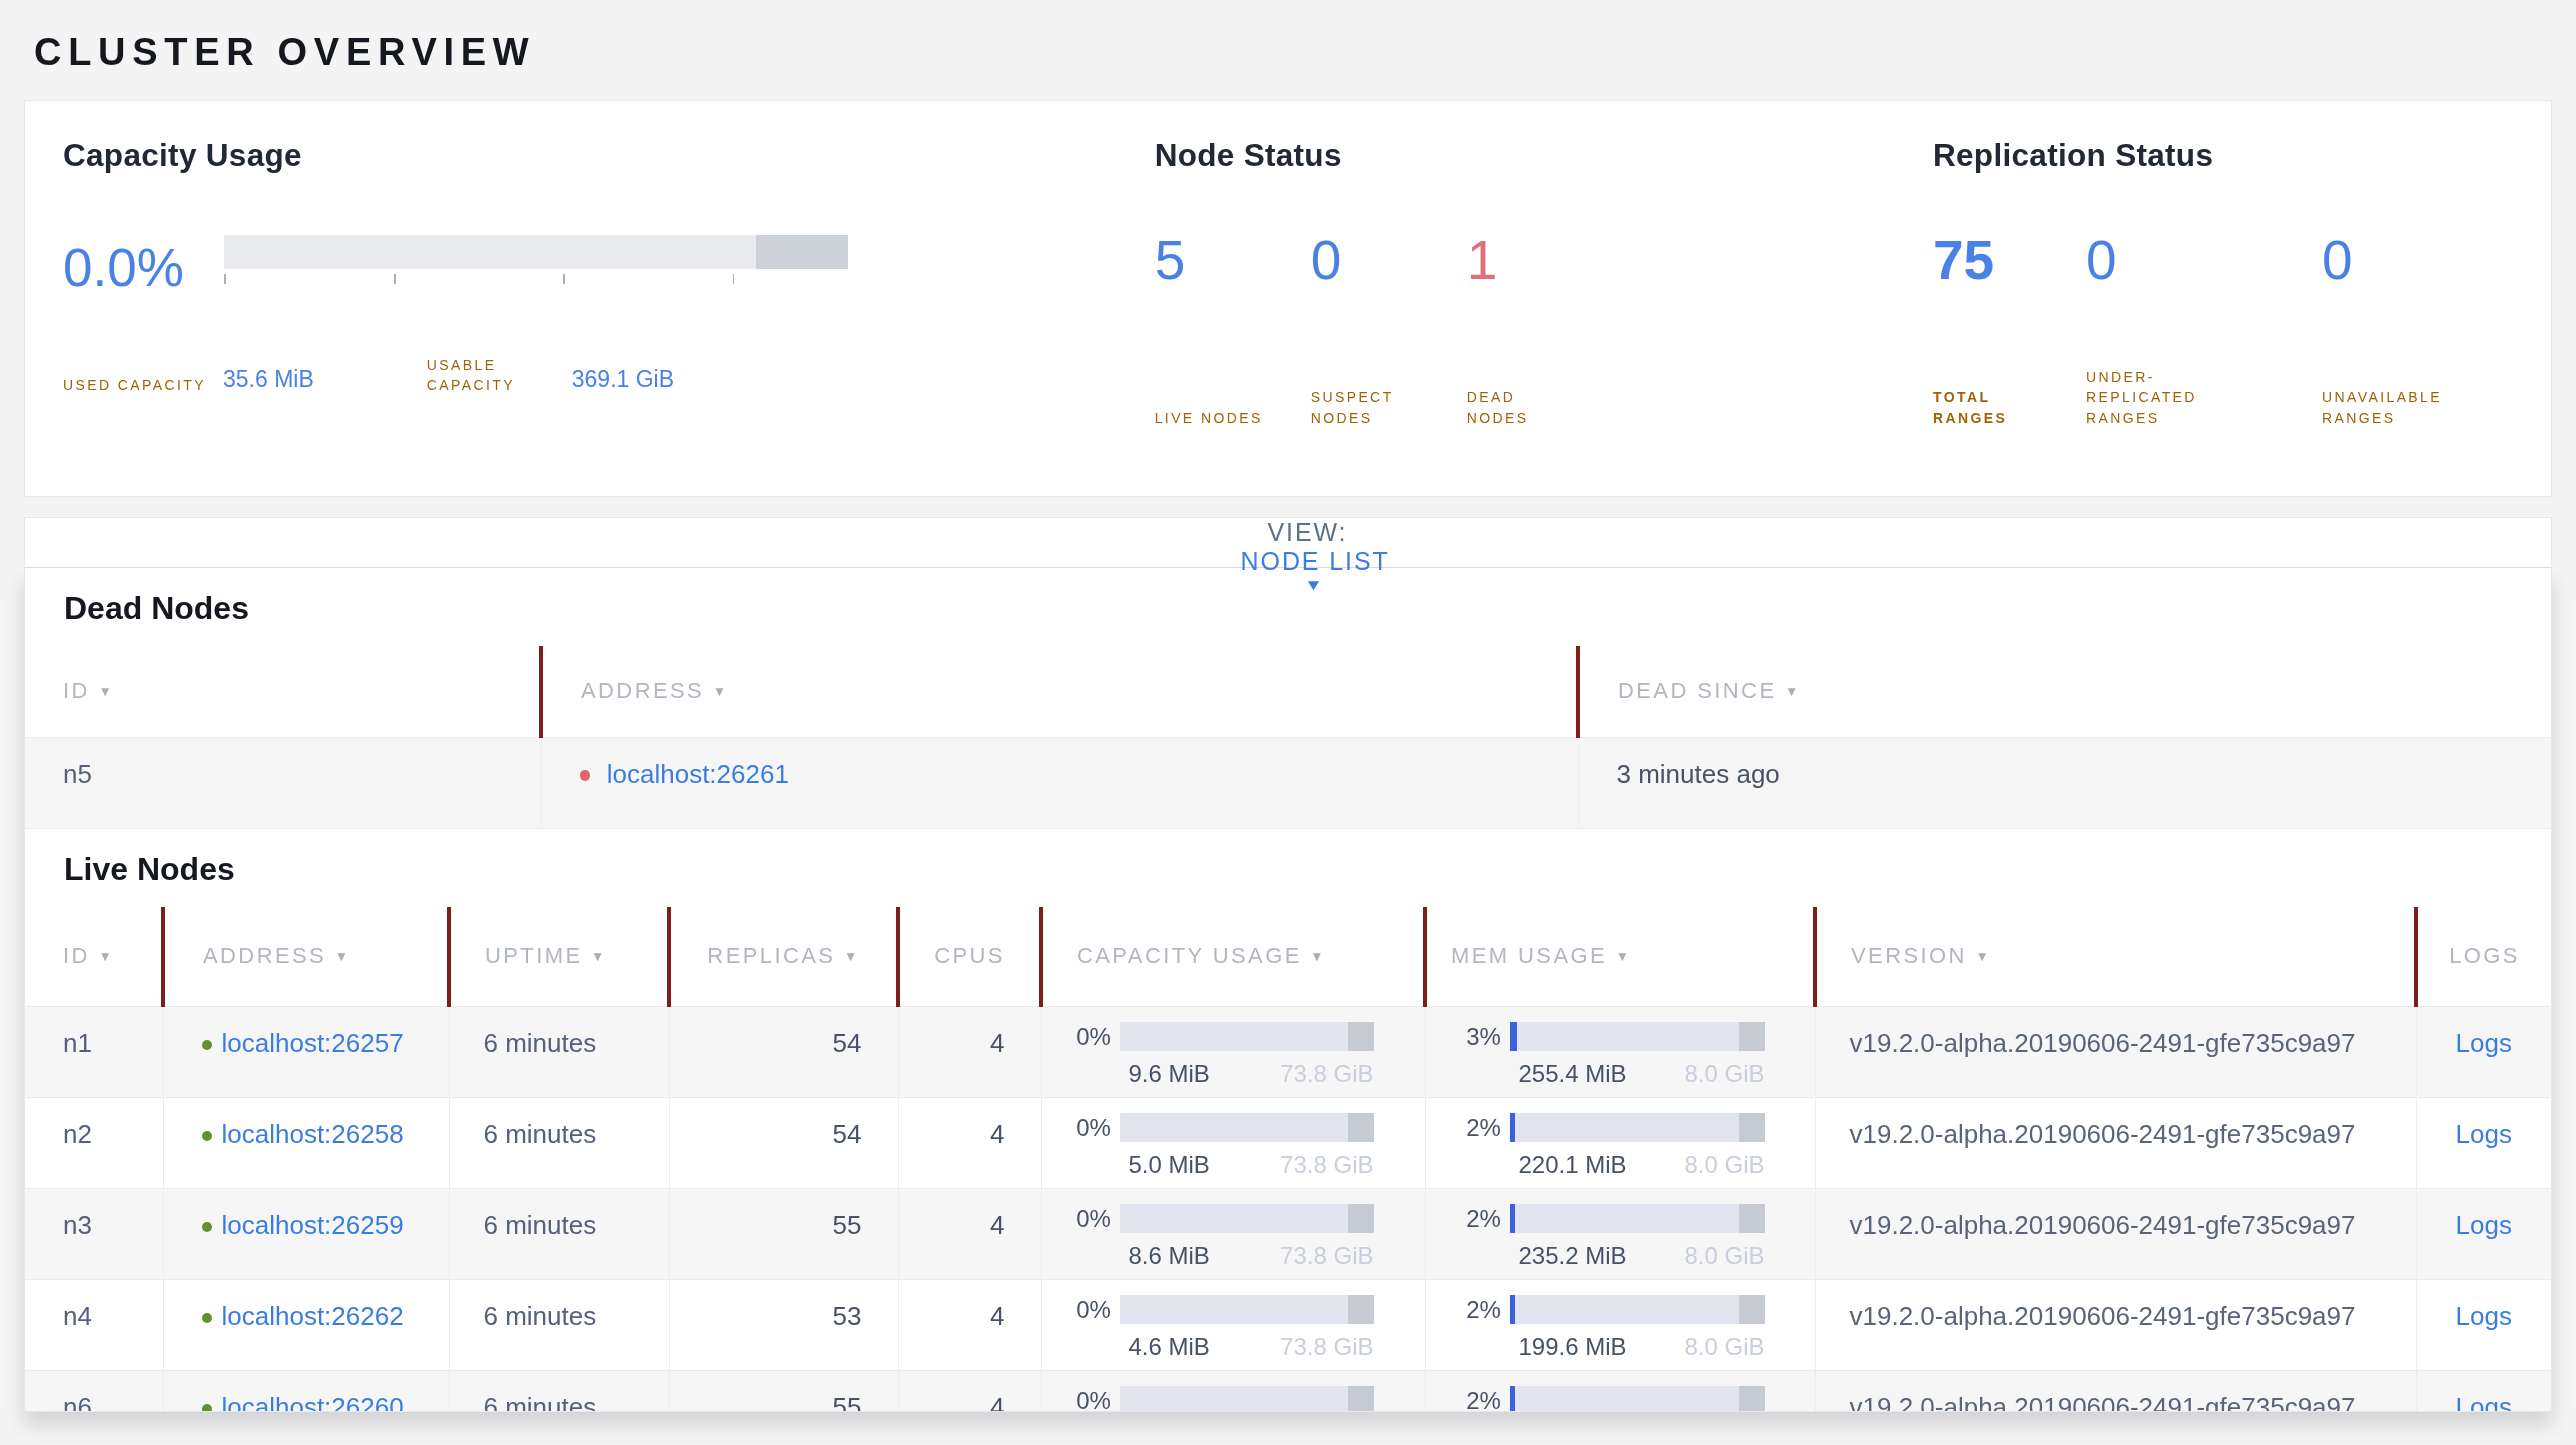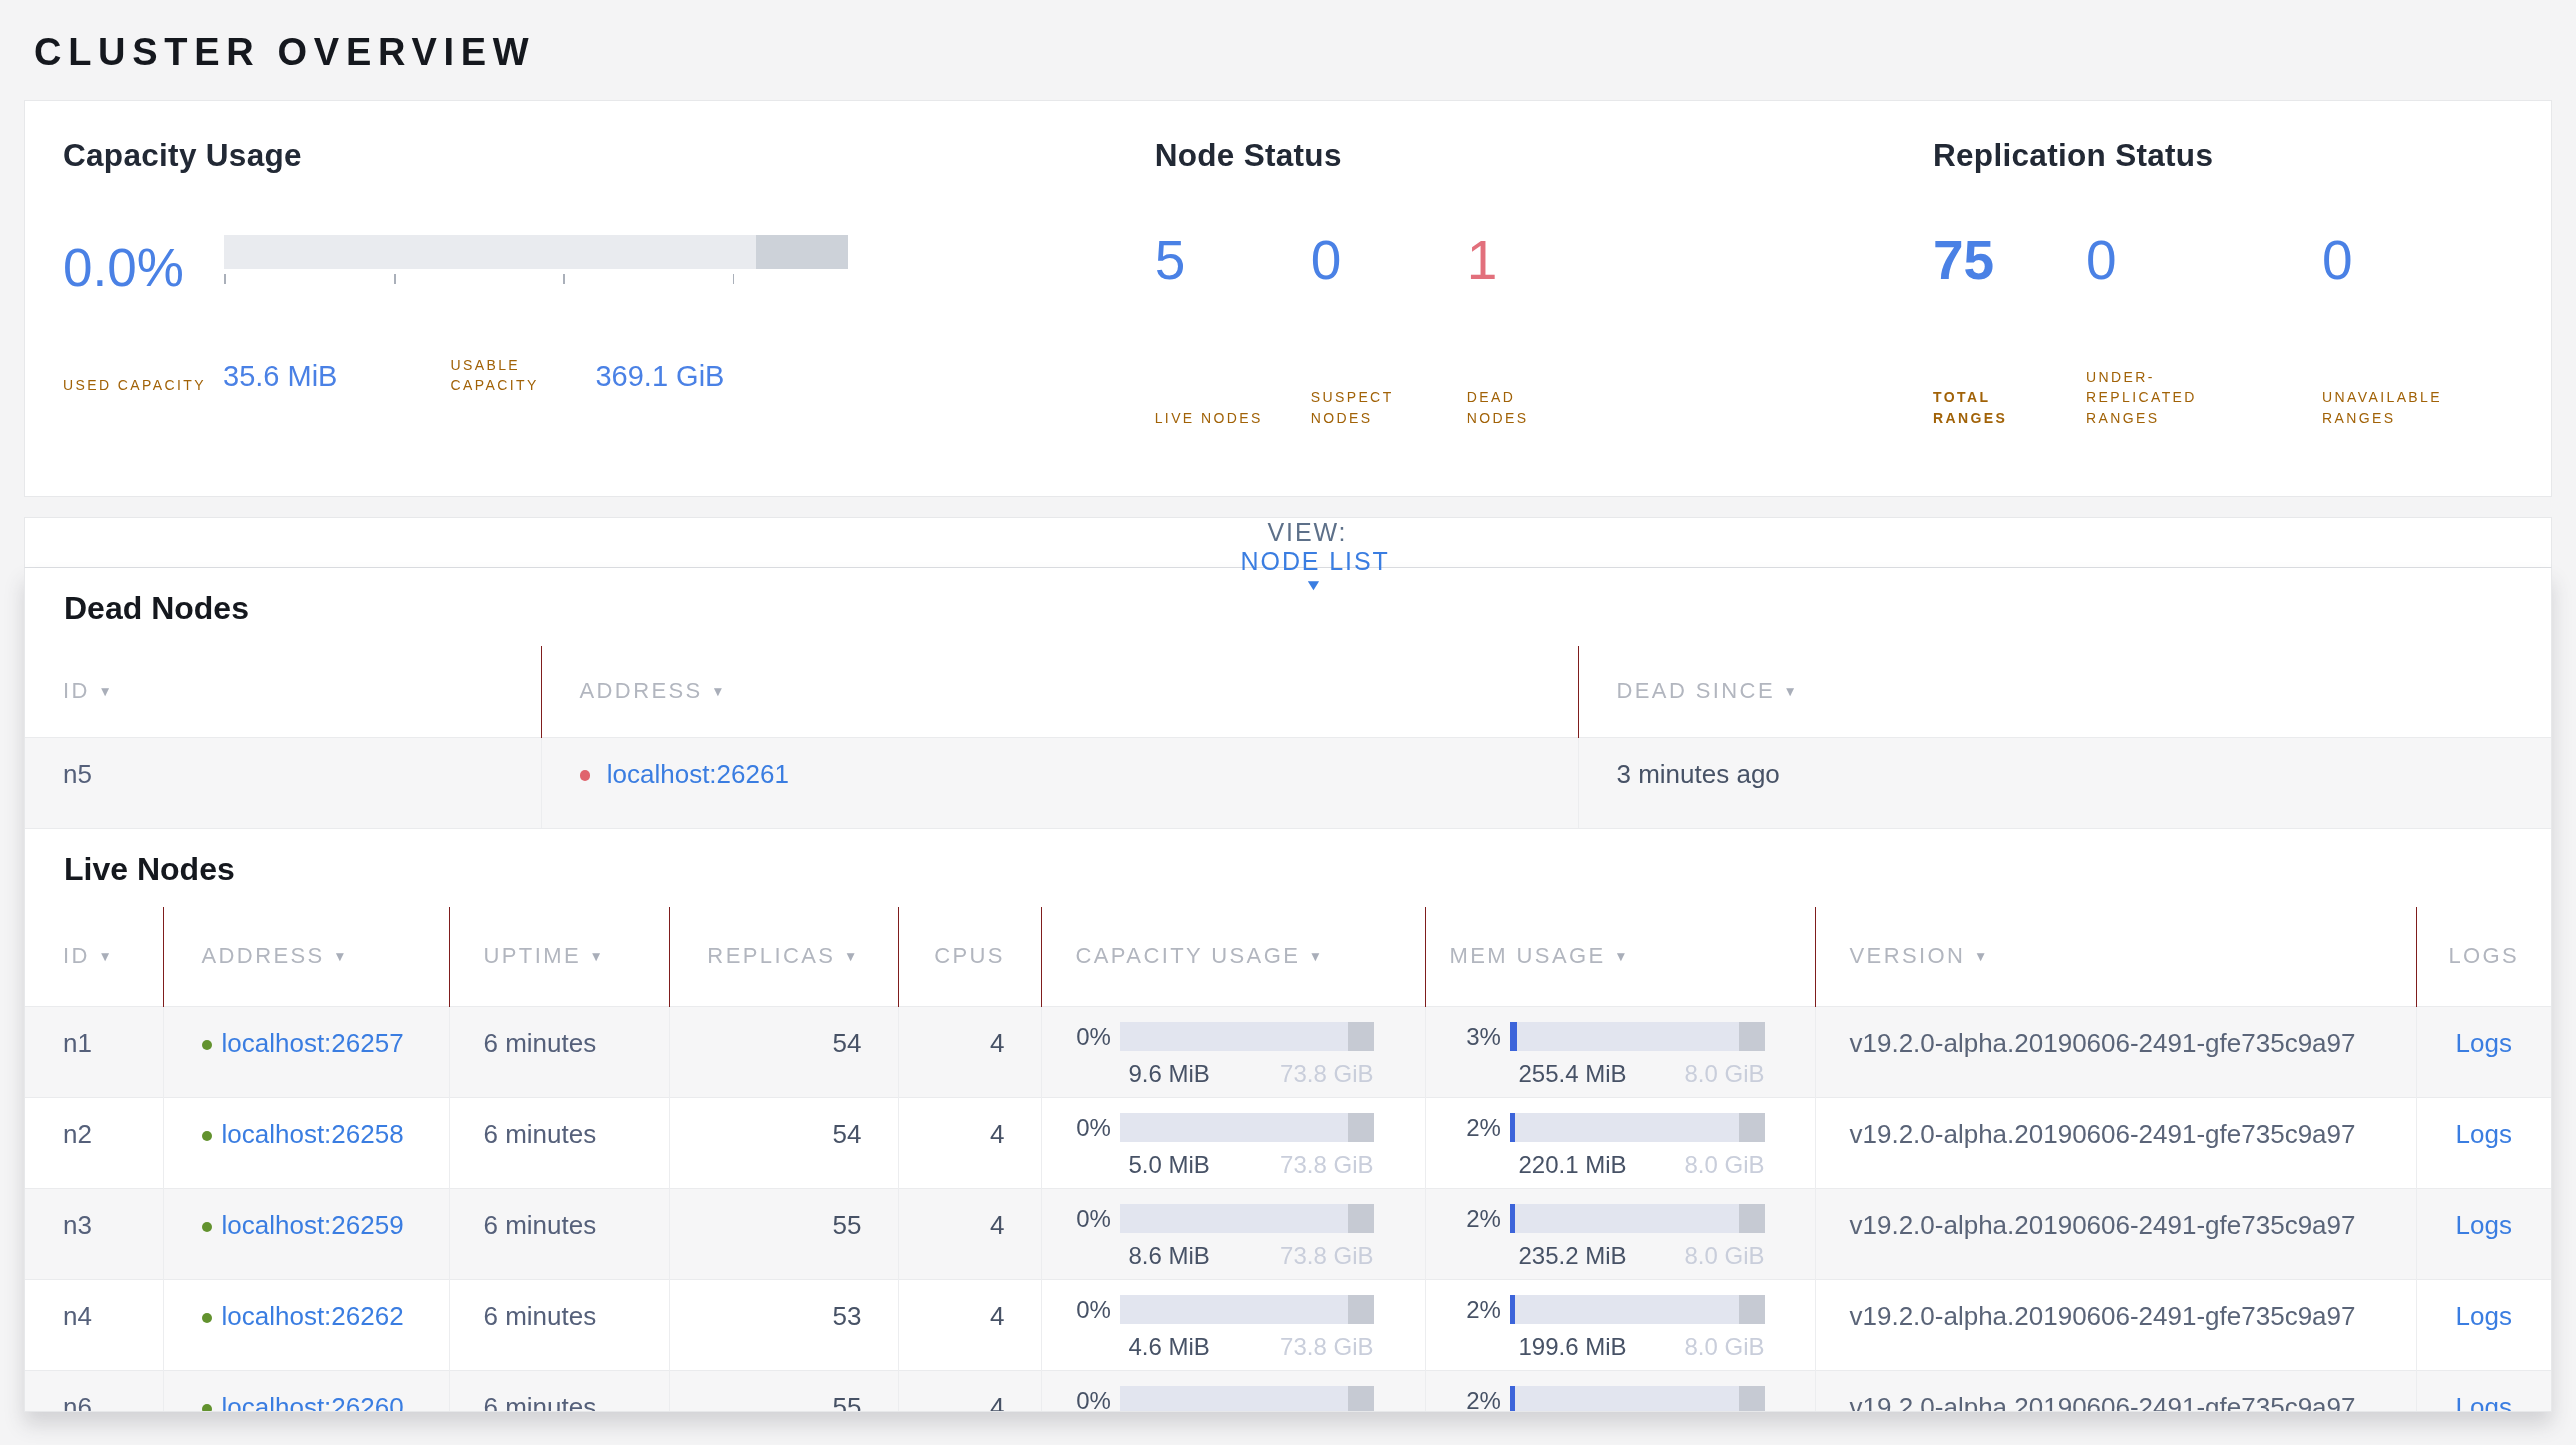--- a/index.html
+++ b/index.html
@@ -23,21 +23,21 @@
   .cap-bar .bar-endcap { position:absolute; right:0; top:0; bottom:0; width:14.8%; background:#cdd2d9; }
   .bar-fill { position:absolute; left:0; top:0; bottom:0; background:#3c64da; width:0; }
   .cap-ticks { position:relative; height:12.4px; margin-top:3.8px; }
   .cap-ticks i { position:absolute; top:1px; width:1.9px; height:10.5px; background:#aab0ba; }
   .cap-axis { position:relative; height:27px; margin-top:5.7px; font-size:23px; color:#6e7583; }
   .cap-axis span { position:absolute; transform:translateX(-50%); white-space:nowrap; }
   .cap-stats { display:flex; align-items:flex-end; margin-top:61px; }
   .mini-label { font-size:14px; letter-spacing:2.4px; color:#a16207; line-height:1.45; }
   .cap-stats .mini-label { width:160px; }
   .cap-stats .mini-label.second { width:145px; margin-left:113px; }
-  .cap-value { font-size:29px; color:#4a81e5; padding-bottom:1.9px; white-space:nowrap; }
+  .cap-value { font-size:23px; color:#4a81e5; padding-bottom:1.9px; white-space:nowrap; }
 
   .stat-row { display:flex; margin-top:59px; }
   .stat { display:flex; flex-direction:column; justify-content:space-between; height:195px; }
   .stat-num { font-size:55px; line-height:1; color:#4a81e5; }
   .stat-num.danger { color:#e2707c; }
   .panel-nodes .stat { width:156px; }
   .panel-nodes .mini-label { width:116px; }
   .panel-repl .stat-1 { width:153px;font-weight:bold; }
   .panel-repl .stat-2 { width:236px; }
   .panel-repl .stat-3 { width:229px; }
@@ -51,21 +51,21 @@
   .view-label { font-size:25px; letter-spacing:1.9px; color:#5d7089; }
   .view-selected { font-size:25px; letter-spacing:1.9px; color:#3a7de1; margin-left:15.3px; cursor:pointer; }
   .view-caret { font-size:15.3px; color:#3a7de1; margin-left:12.4px; transform:scaleX(1.25); display:inline-block; }
 
   .main-card { margin:0 24px; height:844px; background:#fff; border:1px solid #e7e8ea; border-top:none; overflow:hidden;
                box-shadow:0 13.4px 19px rgba(60,60,70,.18); }
   .section-title { margin:22px 0 0 39px; font-size:32px; font-weight:700; color:#15181e; }
 
   table { width:100%; border-collapse:collapse; table-layout:fixed; margin-top:19px; }
   th { font-size:22px; font-weight:400; letter-spacing:2.4px; color:#b2b6bf; text-align:left; padding:0 0 0 38px;
-       vertical-align:middle; border-right:1px solid #7f1d1d; white-space:nowrap; }
+       vertical-align:middle; border-right:4px solid #7f1d1d; white-space:nowrap; }
   th:last-child { border-right:none; }
   th.center { text-align:center; padding-left:0; }
   .dead-table th { height:91px; }
   .live-table th { height:100px; }
   .sort-arrow { font-size:13.4px; color:#a9aeb9; margin-left:8.6px; position:relative; top:-1.9px; }
   td { height:91px; vertical-align:top; padding:21px 0 0 38px; font-size:26px; color:#55607a;
        border-right:1px solid #ecedef; border-top:1px solid #eaebed; }
   td:last-child { border-right:none; }
   tr.shaded td { background:#f6f6f7; }
   tr.plain td { background:#ffffff; }

